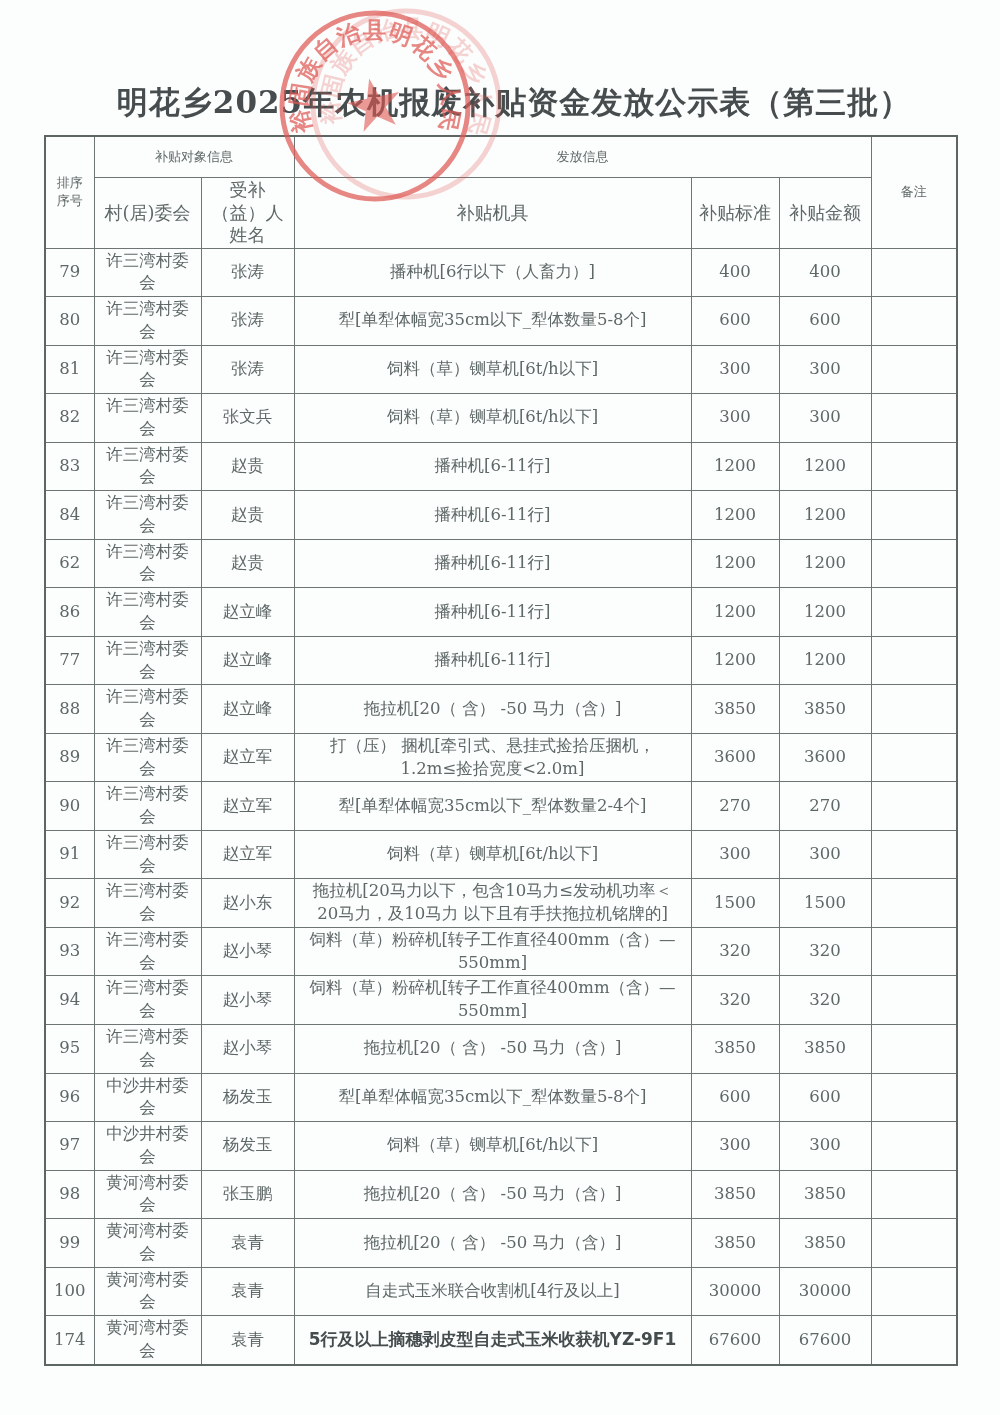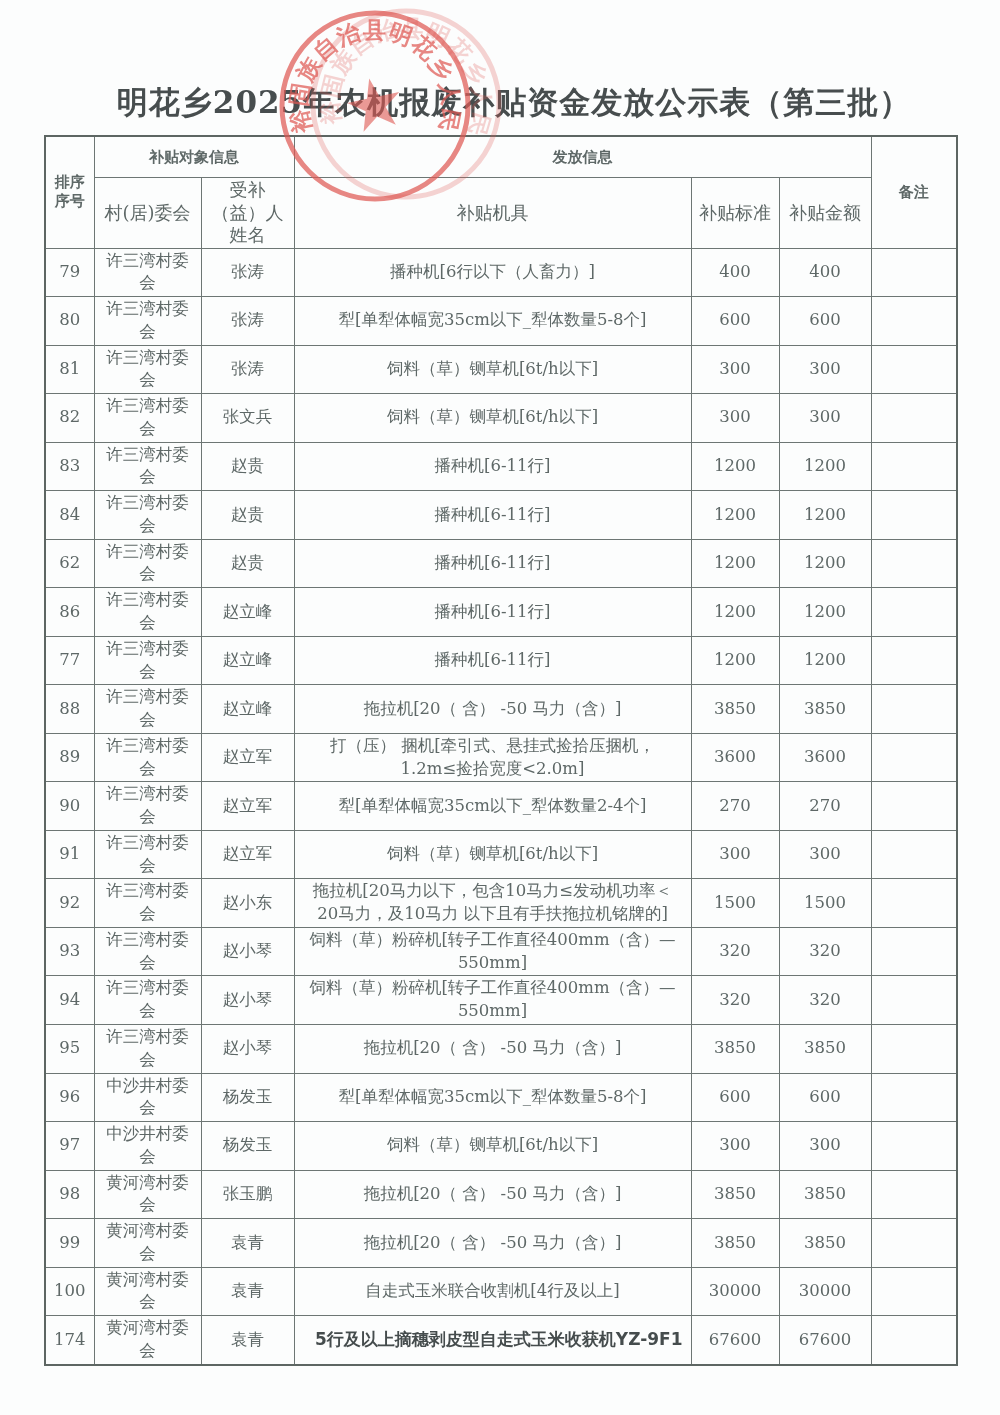--- a/index.html
+++ b/index.html
@@ -33,37 +33,36 @@
   .subsidy th, .subsidy td {
     border:1px solid #6d7674;
     text-align:center;
     vertical-align:middle;
     color:#5e6867;
     font-weight:400;
     font-size:16.5px;
     padding:1px 6px;
     overflow:hidden;
   }
-  .subsidy thead tr.h1 th { height:38px; font-size:15px;font-weight:bold; }
+  .subsidy thead tr.h1 th { height:38px; font-size:13px; }
   .subsidy thead tr.h2 th { height:44px; font-size:18px; line-height:1.25; }
   .subsidy tbody td { height:40px; line-height:1.38; }
   col.w-seq      { width:49px;  }
   col.w-village  { width:107px; }
   col.w-name     { width:93px;  }
   col.w-machine  { width:397px; }
   col.w-standard { width:88px;  }
   col.w-amount   { width:92px;  }
   col.w-remark   { width:86px;  }
   td.machinery { padding:1px 8px; }
   td.machinery.emphasis {
     font-family:"DejaVu Sans","Liberation Sans",sans-serif;
     font-weight:700;
     font-size:17px;
     color:#454c4d;
-    text-align:right;
   }
   
   .stamp {
     position:absolute;
     left:270px; top:4px;
     width:250px; height:212px;
     pointer-events:none;
     z-index:5;
   }
   .stamp text {

